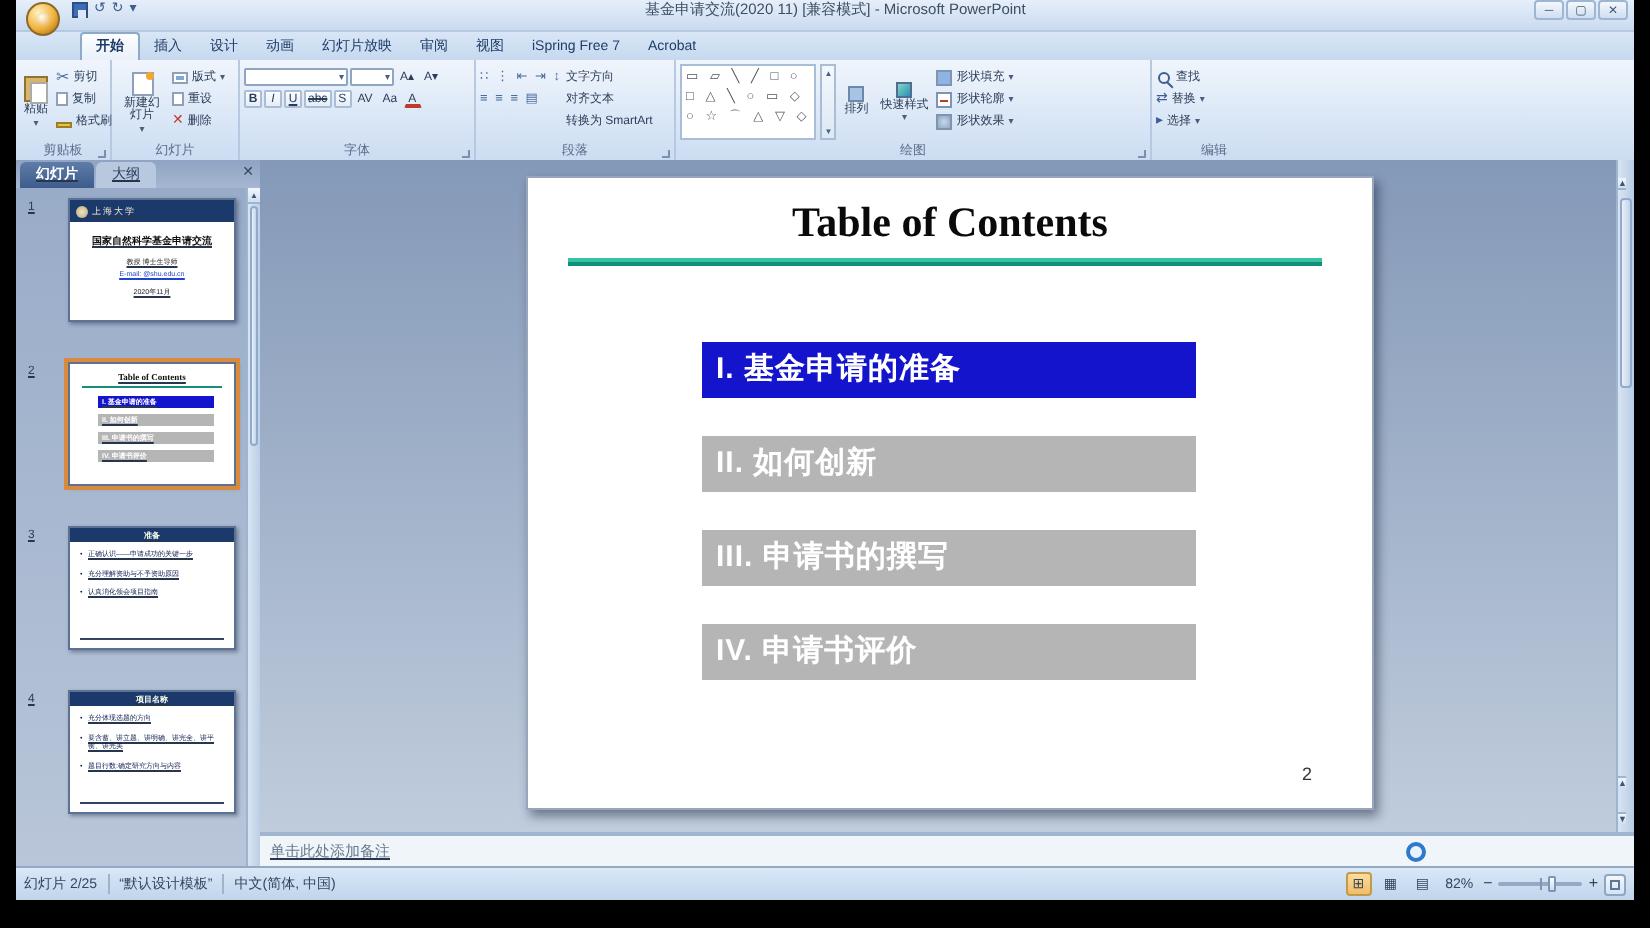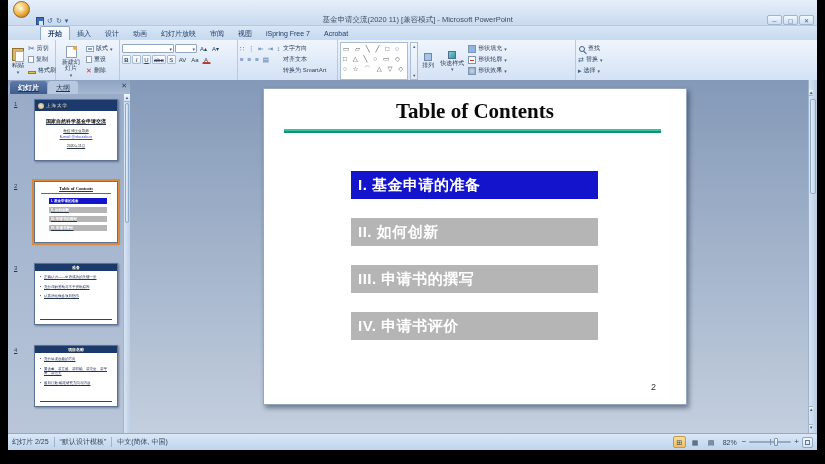--- a/index.html
+++ b/index.html
@@ -2,21 +2,21 @@
 <html><head>
 <meta charset="utf-8">
 <style>
 *{margin:0;padding:0;box-sizing:border-box;}
 html,body{width:825px;height:464px;}
 body{background:#000;position:relative;overflow:hidden;
      font-family:"Liberation Sans","DejaVu Sans",sans-serif;color:#26364E;}
 .window{position:absolute;left:8px;top:0;width:809px;height:450px;background:#C2D5EC;overflow:hidden;}
 
 
-.titlebar{height:26px;background:linear-gradient(#E6EFFA,#C9DAEF);display:flex;align-items:flex-end;position:relative;border-bottom:1px solid #B5C9E2;}
+.titlebar{height:16px;background:linear-gradient(#E6EFFA,#C9DAEF);display:flex;align-items:flex-start;position:relative;border-bottom:1px solid #B5C9E2;}
 .orb{position:absolute;left:5px;top:1px;width:17px;height:17px;border-radius:50%;z-index:5;
      background:radial-gradient(circle at 35% 30%,#FFF3C0,#F0B23E 55%,#A96A12 95%);border:1px solid #8C6A2A;}
 .orb-dot{width:7px;height:7px;margin:4px auto;border-radius:50%;background:radial-gradient(circle at 40% 35%,#FFE,#E8A33D);}
 .qat{display:flex;align-items:center;gap:3px;margin-left:28px;}
 .qat-btn{font-size:7px;line-height:9px;color:#3C5E8E;}
 .disk{width:8px;height:8px;background:#3D6EB5;border:1px solid #2A4E86;position:relative;}
 .disk:after{content:"";position:absolute;left:2px;top:3px;width:4px;height:4px;background:#DCE8F6;}
 .tb-title{flex:1;text-align:center;font-size:7.5px;color:#3E4E63;white-space:nowrap;overflow:hidden;}
 .win-btns{display:flex;gap:1px;margin-right:3px;}
 .win-btn{width:15px;height:10px;font-size:6px;line-height:10px;text-align:center;color:#44597A;
@@ -408,20 +408,24 @@
         </div>
         <div class="vscroll">
           <span class="vbtn">▲</span>
           <div class="vthumb"></div>
           <div class="vnav">
             <span class="vbtn">▲</span>
             <span class="vbtn">▼</span>
           </div>
         </div>
       </div>
+      <div class="notes">
+        <span class="notes-text">单击此处添加备注</span>
+        <span class="indicator"></span>
+      </div>
     </div>
   </div>
 
   <div class="statusbar">
     <span>幻灯片 2/25</span>
     <span class="sb-sep"></span>
     <span>“默认设计模板”</span>
     <span class="sb-sep"></span>
     <span>中文(简体, 中国)</span>
     <div class="sb-right">

